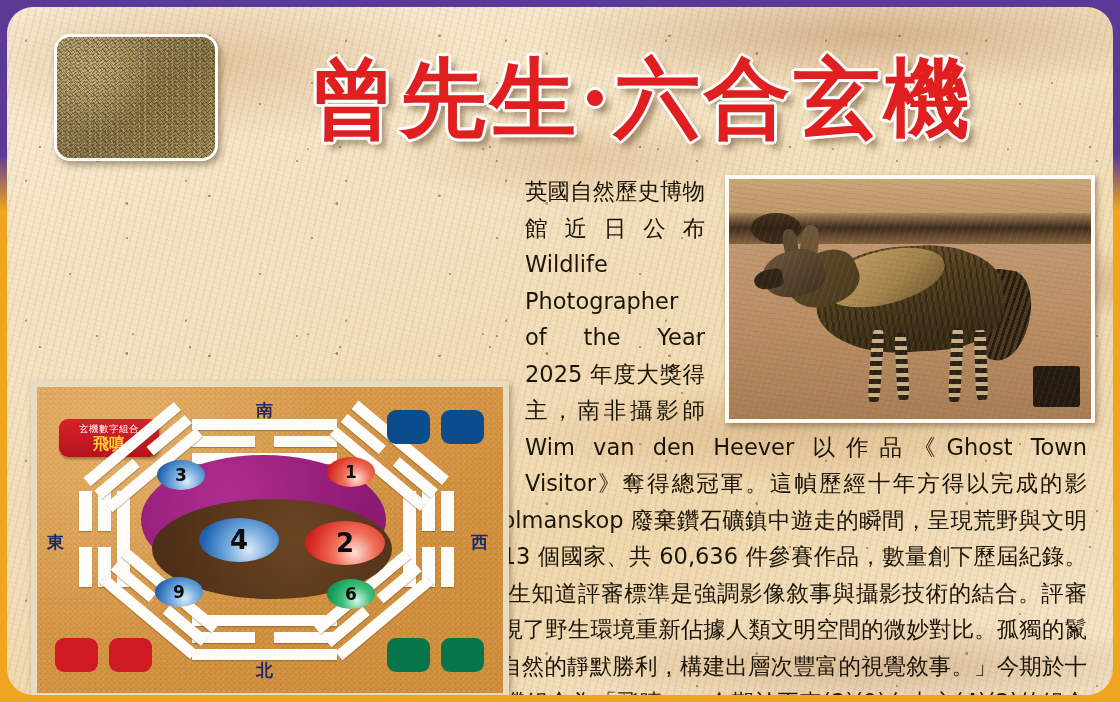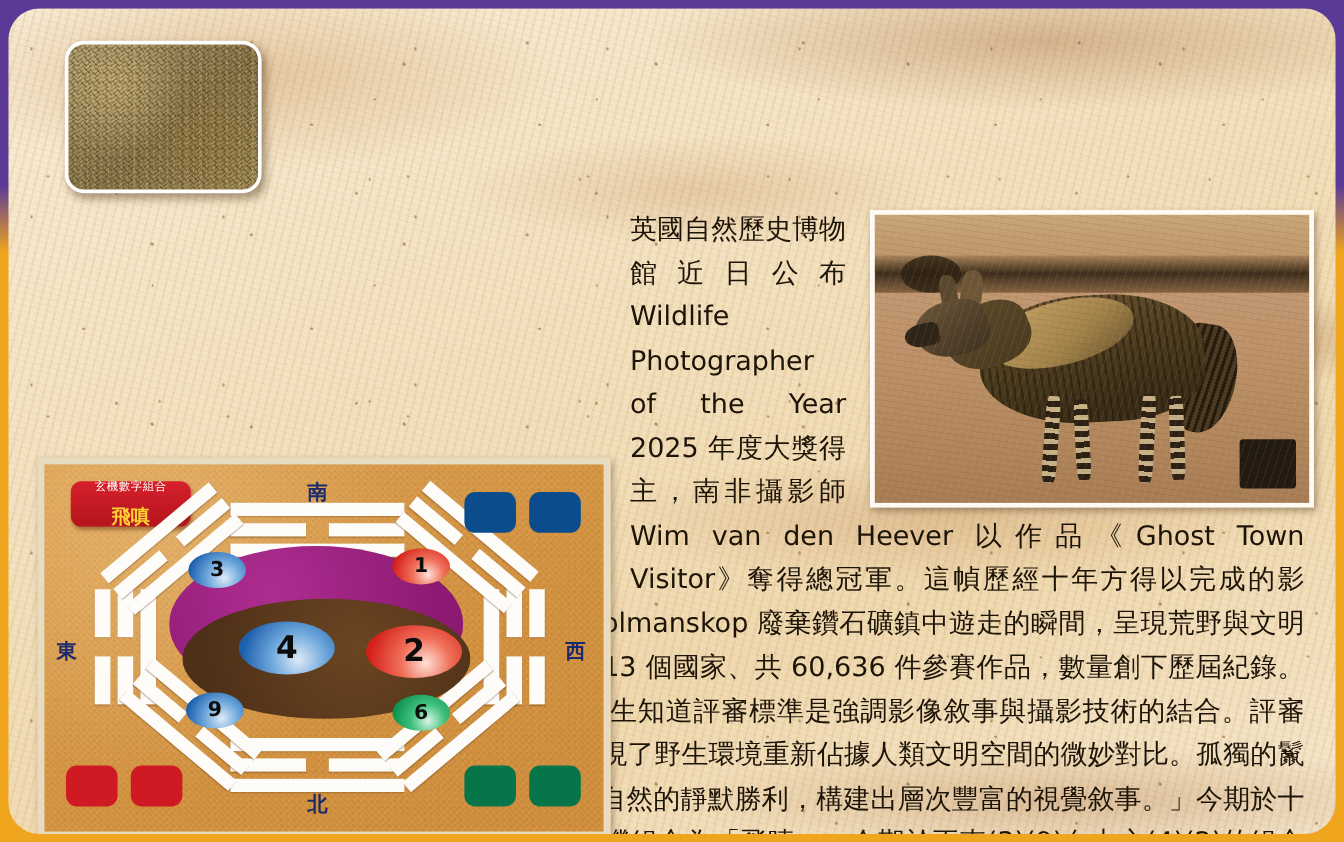--- a/index.html
+++ b/index.html
@@ -179,25 +179,25 @@
   .cblock{position:absolute;width:43px;height:34px;border-radius:9px;}
   #cb-b1{left:350px;top:23px;background:#0b4d8c;}
   #cb-b2{left:404px;top:23px;background:#0b4d8c;}
   #cb-r1{left:18px;top:251px;background:#cf1a24;}
   #cb-r2{left:72px;top:251px;background:#cf1a24;}
   #cb-g1{left:350px;top:251px;background:#06764a;}
   #cb-g2{left:404px;top:251px;background:#06764a;}
 
   
   #combo{
-    position:absolute;left:22px;top:14px;width:100px;height:38px;
+    position:absolute;left:22px;top:32px;width:100px;height:38px;
     border-radius:9px;
     background:linear-gradient(180deg,#d7202b,#b4141d);
     box-shadow:1px 2px 3px rgba(70,30,10,.4);
-    display:flex;flex-direction:column;align-items:center;justify-content:space-between;
+    display:flex;flex-direction:column;align-items:center;justify-content:center;
     line-height:1;
   }
   #combo-title{color:#fff;font-size:9.5px;letter-spacing:.5px;
     font-family:"DejaVu Sans","Liberation Sans",sans-serif;}
   #combo-value{color:#ffd233;font-size:16px;font-weight:bold;margin-top:3px;
     font-family:"DejaVu Sans","Liberation Sans",sans-serif;}
 
   
   #ell-purple{position:absolute;left:104px;top:68px;width:245px;height:130px;
     border-radius:50%;background:#9c1f7e;
@@ -229,20 +229,21 @@
   }
 </style>
 </head>
 <body>
 
 <div id="page">
   <div id="paper">
     <div id="speckle"></div>
 
     <div id="thumb"></div>
+    <div id="title">曾先生·六合玄機</div>
 
     <div id="photo">
       <div id="ph-sky" class="pv"></div>
       <div id="ph-darkband" class="pv"></div>
       <div id="ph-ground" class="pv"></div>
       <div id="hy-shrub"></div>
       <div id="hy-tail"></div>
       <div id="hy-body"></div>
       <div id="hy-mane"></div>
       <div class="hy-leg" id="hy-l1"></div>

